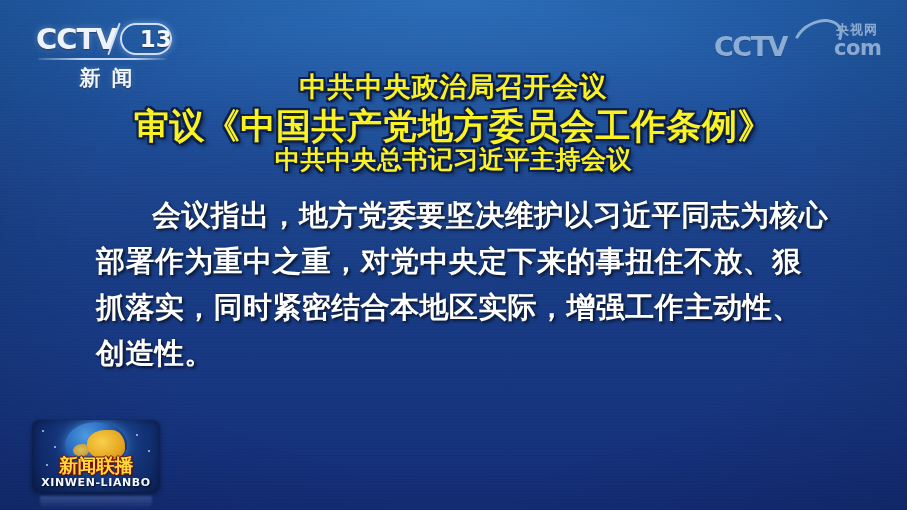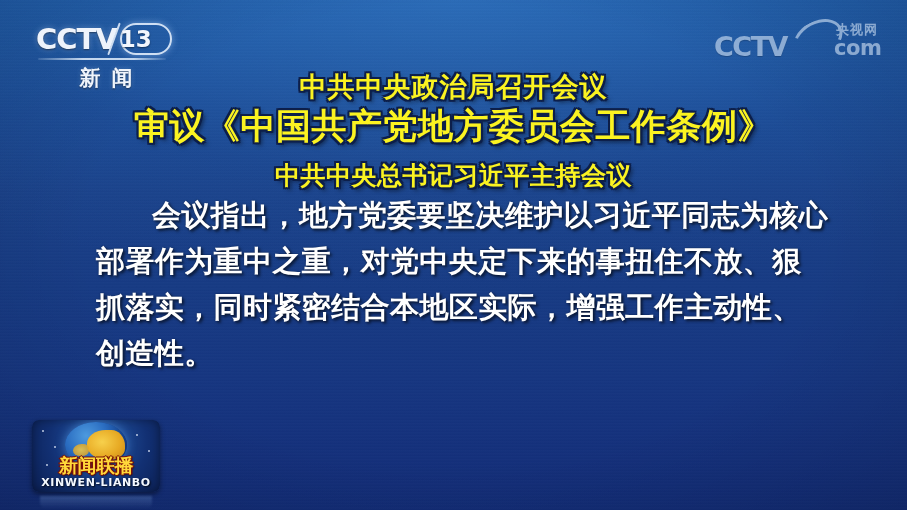--- a/index.html
+++ b/index.html
@@ -69,21 +69,21 @@
     letter-spacing: -1px;
     color: #eef3fb;
     text-shadow: 0 1px 2px rgba(0,0,0,0.45), 0 0 6px rgba(175,205,245,0.42);
     line-height: 1;
   }
   #cctv13 .thirteen-wrap {
     position: relative;
     margin-left: 3px;
     display: flex;
     align-items: center;
-    justify-content: flex-start;
+    justify-content: flex-end;
     width: 52px;
     height: 32px;
   }
   #cctv13 .pill {
     position: absolute;
     inset: 0;
     border: 2.2px solid rgba(222,234,250,0.92);
     border-radius: 16px;
     box-shadow: 0 0 7px rgba(170,205,250,0.5);
   }
@@ -194,21 +194,21 @@
     line-height: 1.08;
     white-space: nowrap;
     text-shadow:
       -2px 0 0 #0d1f4a, 2px 0 0 #0d1f4a, 0 -2px 0 #0d1f4a, 0 2px 0 #0d1f4a,
       -2px -2px 0 #0d1f4a, 2px -2px 0 #0d1f4a, -2px 2px 0 #0d1f4a, 2px 2px 0 #0d1f4a,
       3px 3px 4px rgba(0,0,0,0.55);
     margin-top: 20px;
   }
   .hl-1 { font-size: 27px; letter-spacing: 1px; }
   .hl-2 { font-size: 35px; letter-spacing: 0.5px; margin-top: 7px; }
-  .hl-3 { font-size: 25px; letter-spacing: 0.5px; margin-top: 16px; }
+  .hl-3 { font-size: 25px; letter-spacing: 0.5px; margin-top: 0; }
 
   
   #body-copy {
     position: absolute;
     left: 96px;
     right: 68px;
     top: 192px;
     z-index: 6;
   }
   .bl {

